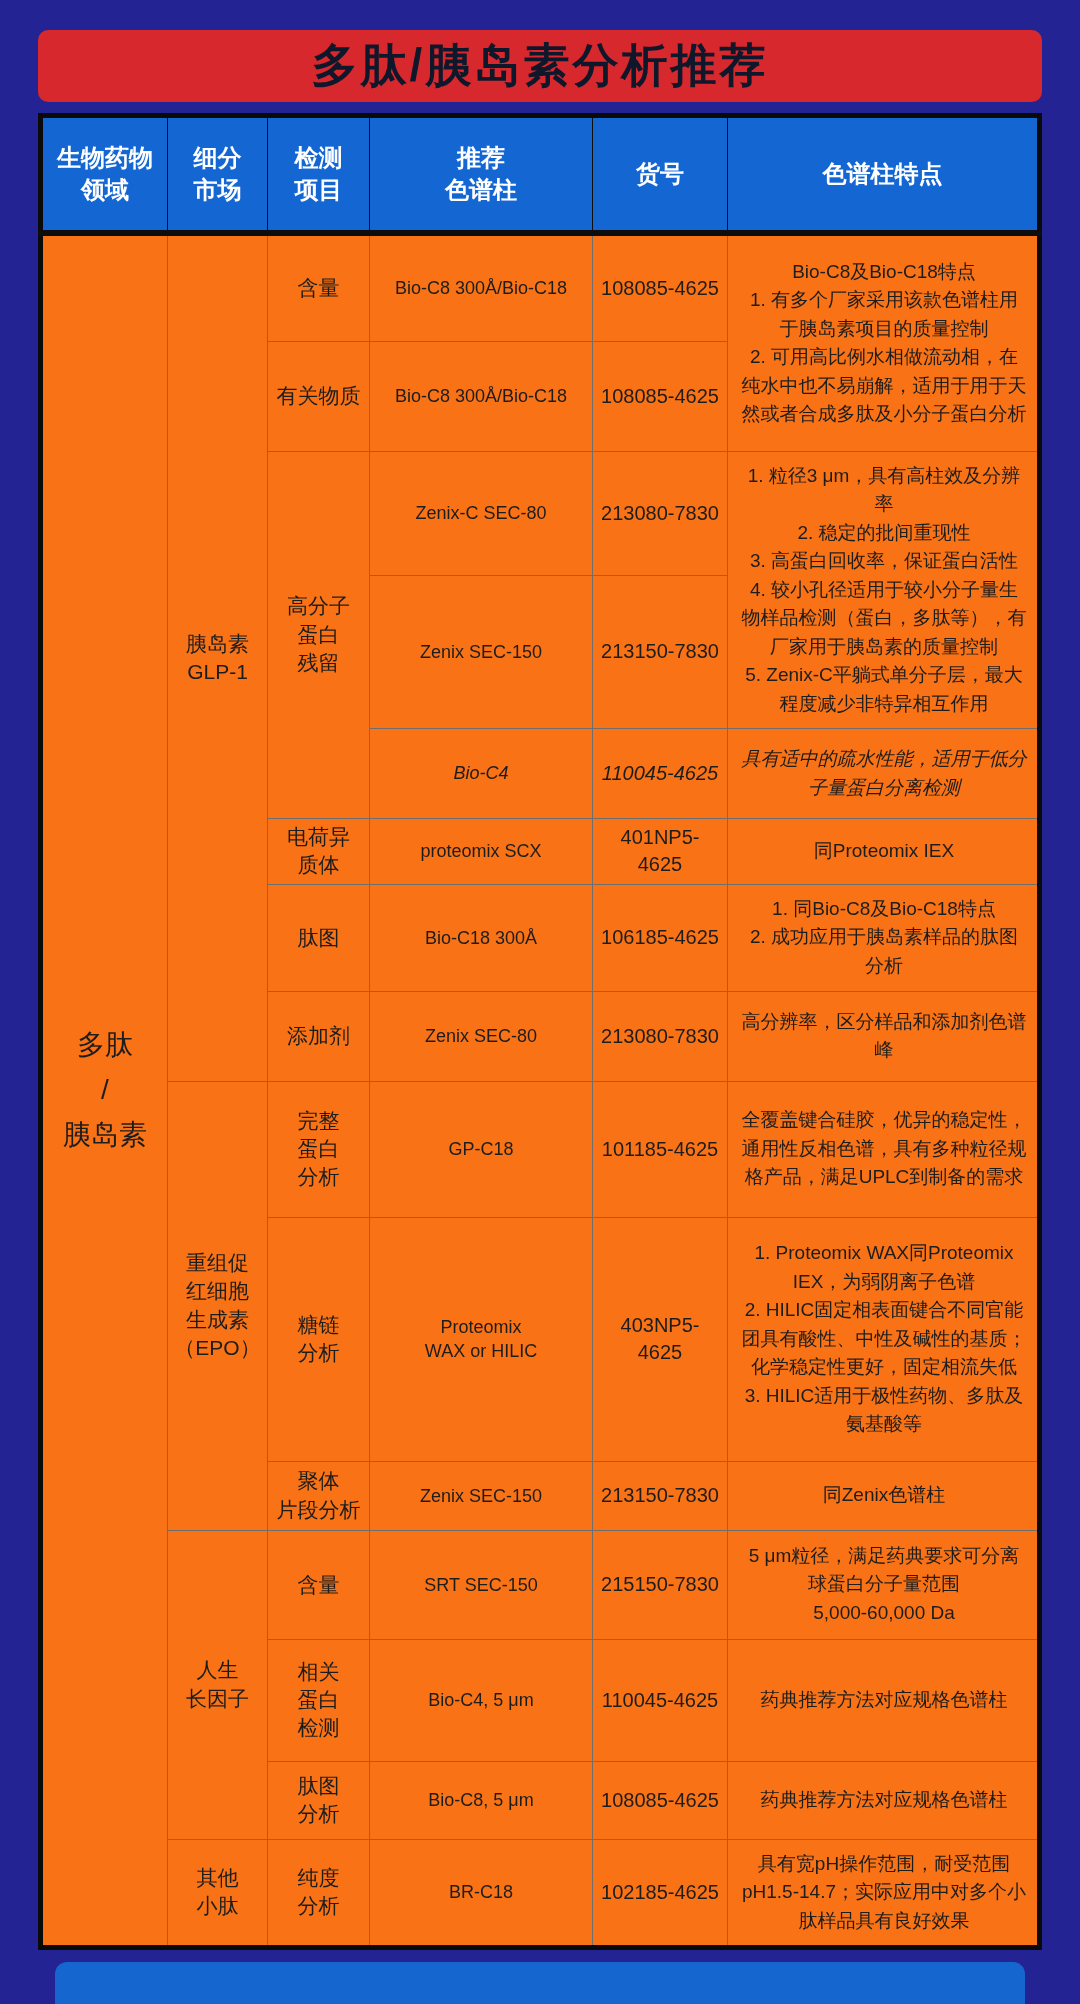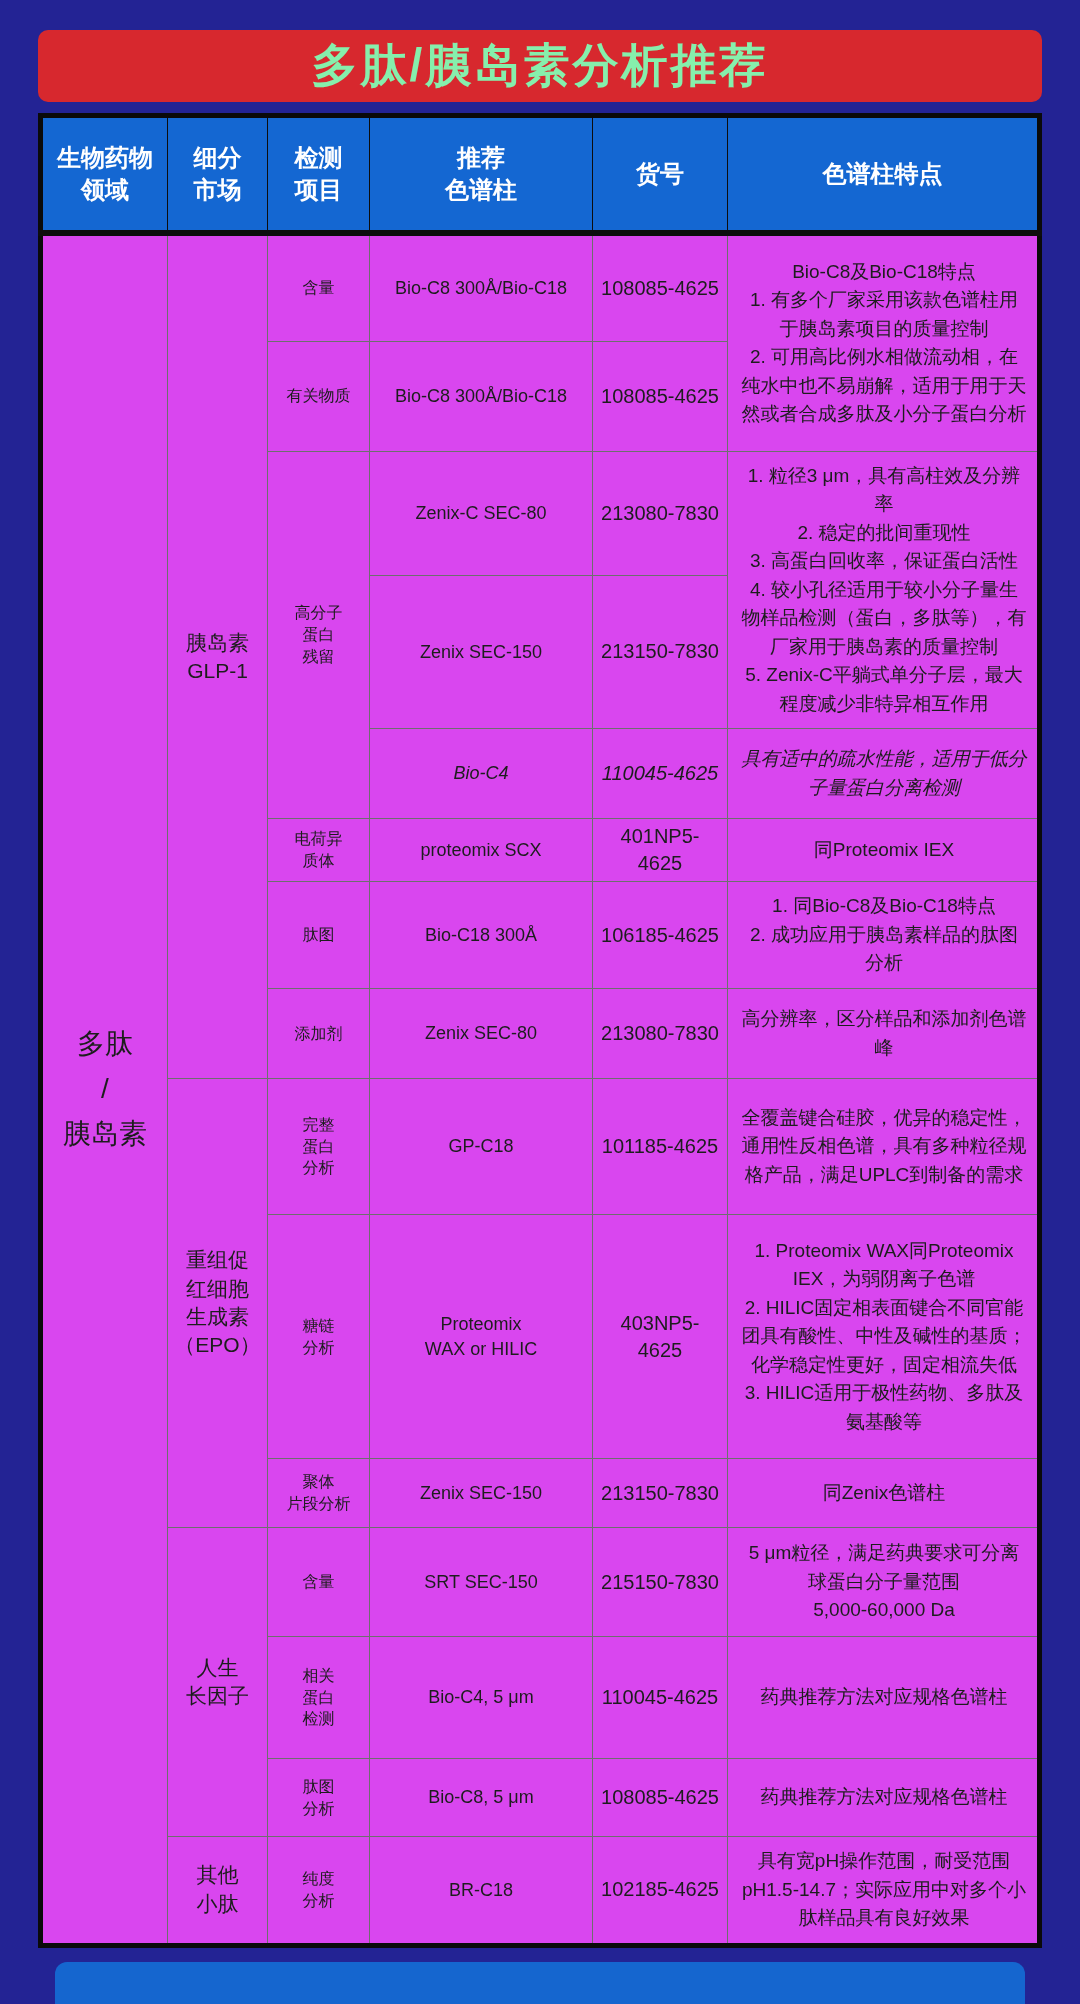--- a/index.html
+++ b/index.html
@@ -9,46 +9,46 @@
     overflow:hidden;
     position:relative;
     font-family:"Liberation Sans","DejaVu Sans",sans-serif;
   }
   .banner{
     position:absolute;left:38px;top:30px;width:1004px;height:72px;
     background:#d7282e;border-radius:10px;
     display:flex;align-items:center;justify-content:center;
   }
   .banner .title{
-    color:#86efac;font-size:46px;font-weight:bold;letter-spacing:3px;
+    color:#0f172a;font-size:46px;font-weight:bold;letter-spacing:3px;
     white-space:nowrap;
   }
   .tablewrap{position:absolute;left:38px;top:113px;width:1004px;}
   table{
-    width:100%;border-collapse:collapse;background:#d946ef;
+    width:100%;border-collapse:collapse;background:#f97316;
     border:5px solid #0a0a0a;table-layout:fixed;
   }
   th{
     background:#1467d2;color:#ffffff;
     font-size:24px;font-weight:bold;
     text-align:center;vertical-align:middle;
     border:1px solid #0d0d0d;border-bottom:6px solid #0d0d0d;
     height:108px;padding:2px;
     white-space:pre-line;line-height:1.35;
   }
   td{
     border:1px solid #6e6e6e;
     text-align:center;vertical-align:middle;
     color:#1d1d1d;white-space:pre-line;
     padding:4px 6px;
     font-size:20px;line-height:1.35;
   }
   td.domain{font-size:28px;line-height:1.6;}
   td.market{font-size:21px;}
-  td.project{font-size:16px;}
+  td.project{font-size:21px;}
   td.col{font-size:18px;}
   td.cat{font-size:20px;}
   td.feat{
     text-align:center;font-size:19px;line-height:1.5;
     padding:10px 10px 10px 13px;
   }
   .footer-bar{
     position:absolute;left:55px;top:1962px;width:970px;height:56px;
     background:#1566cf;border-radius:12px;
   }

